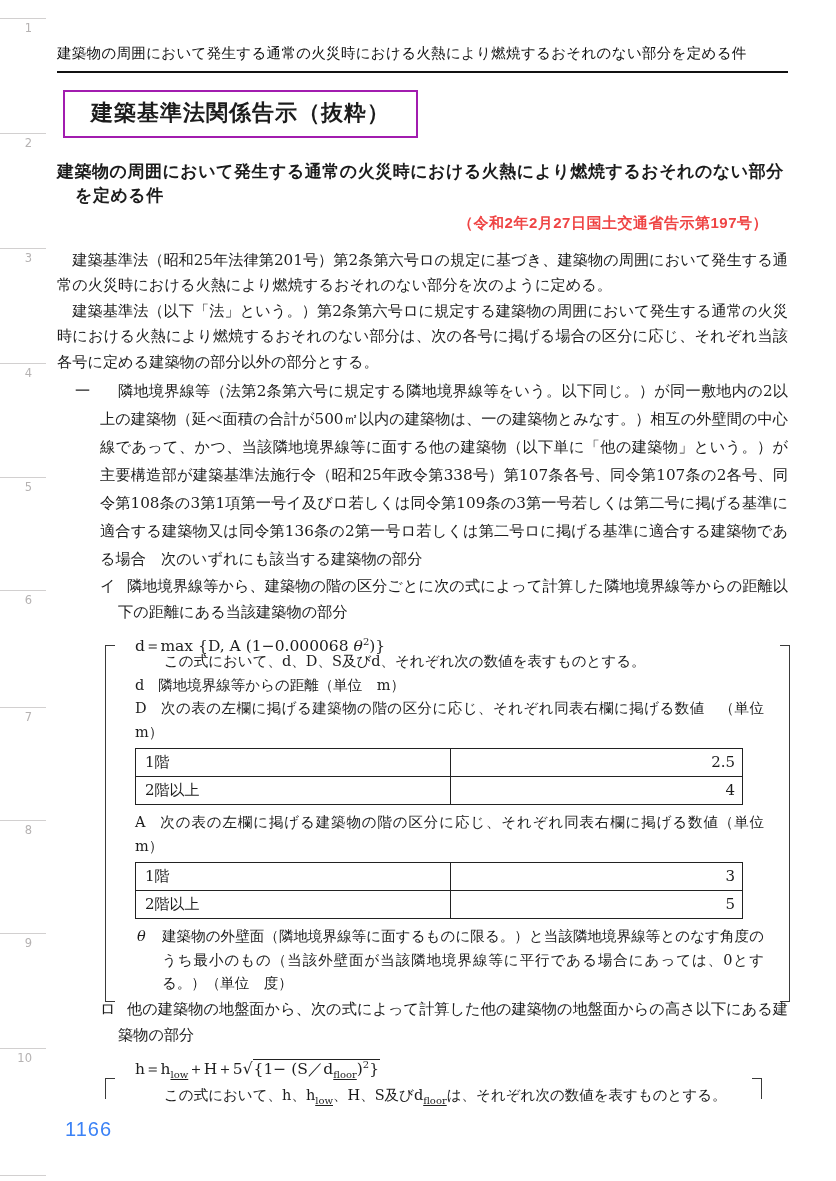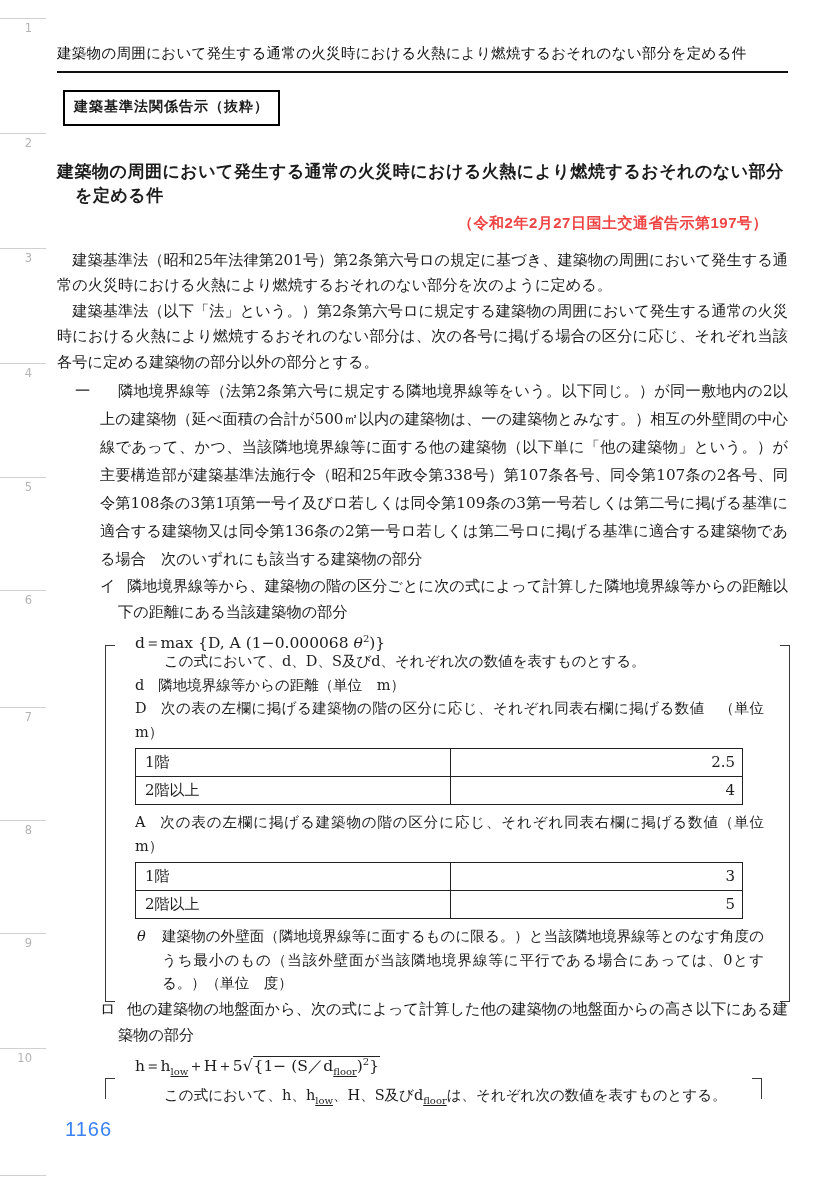--- a/index.html
+++ b/index.html
@@ -8,39 +8,39 @@
   
   .ruler-line{position:absolute;left:0;width:46px;border-top:1px solid #d2d0d0;}
   .ruler-num{position:absolute;left:10px;width:22px;text-align:right;
              font-family:"DejaVu Sans",sans-serif;font-size:11.5px;color:#b5b2b2;line-height:13px;}
   .content{position:absolute;left:57px;top:0;width:731px;}
   .abs{position:absolute;left:0;width:731px;}
 
   .running-header{top:44px;font-family:"Liberation Sans","DejaVu Sans",sans-serif;
                   font-size:14.5px;letter-spacing:.3px;color:#111;
                   padding-bottom:8px;border-bottom:2.5px solid #111;}
-  .box-title{top:90px;left:6px;width:auto;display:inline-block;border:2px solid #000000;
-             padding:6px 9px 8px;font-family:"Liberation Sans","DejaVu Sans",sans-serif;
-             font-weight:bold;font-size:14px;letter-spacing:1px;}
+  .box-title{top:90px;left:6px;width:auto;display:inline-block;border:2px solid #a21caf;
+             padding:6px 26px 8px;font-family:"Liberation Sans","DejaVu Sans",sans-serif;
+             font-weight:bold;font-size:22px;letter-spacing:1px;}
   .main-heading{top:160px;font-family:"Liberation Sans","DejaVu Sans",sans-serif;
                 font-weight:bold;font-size:17px;letter-spacing:.5px;line-height:24px;}
   .main-heading .l2{padding-left:18px;}
   .notice-ref{top:214px;text-align:right;padding-right:20px;box-sizing:border-box;
               font-family:"Liberation Sans","DejaVu Sans",sans-serif;font-weight:bold;
               font-size:15px;letter-spacing:.5px;}
 
   .paras{top:248px;font-size:15.2px;line-height:25.4px;text-align:justify;}
   .para{text-indent:1em;}
 
   .items{top:377px;font-size:15.2px;}
   .item-ichi{position:relative;padding-left:43px;text-indent:18px;line-height:28px;text-align:justify;}
   .item-ichi .lbl{position:absolute;left:18px;top:0;text-indent:0;}
   .sub-item{position:relative;padding-left:61px;text-indent:9px;line-height:26px;text-align:justify;}
   .sub-item .lbl{position:absolute;left:43px;top:0;text-indent:0;}
-  .formula{margin:1px 0 0 78px;font-size:15.5px;line-height:25px;}
+  .formula{margin:1px 0 0 78px;font-size:15.5px;line-height:31px;}
   .formula .th{font-style:italic;}
   sup{font-size:10px;}
   sub{font-size:10px;text-decoration:underline;}
 
   .bracket-block{top:645px;left:48px;width:685px;box-sizing:border-box;
                  padding:5px 26px 6px 30px;font-size:14.5px;line-height:23.5px;text-align:justify;}
   .bracket-block::before{content:"";position:absolute;left:0;top:0;bottom:0;width:9px;
     border-top:1.6px solid #3a3a3a;border-bottom:1.6px solid #3a3a3a;border-left:1.6px solid #3a3a3a;}
   .bracket-block::after{content:"";position:absolute;right:0;top:0;bottom:0;width:9px;
     border-top:1.6px solid #3a3a3a;border-bottom:1.6px solid #3a3a3a;border-right:1.6px solid #3a3a3a;}

